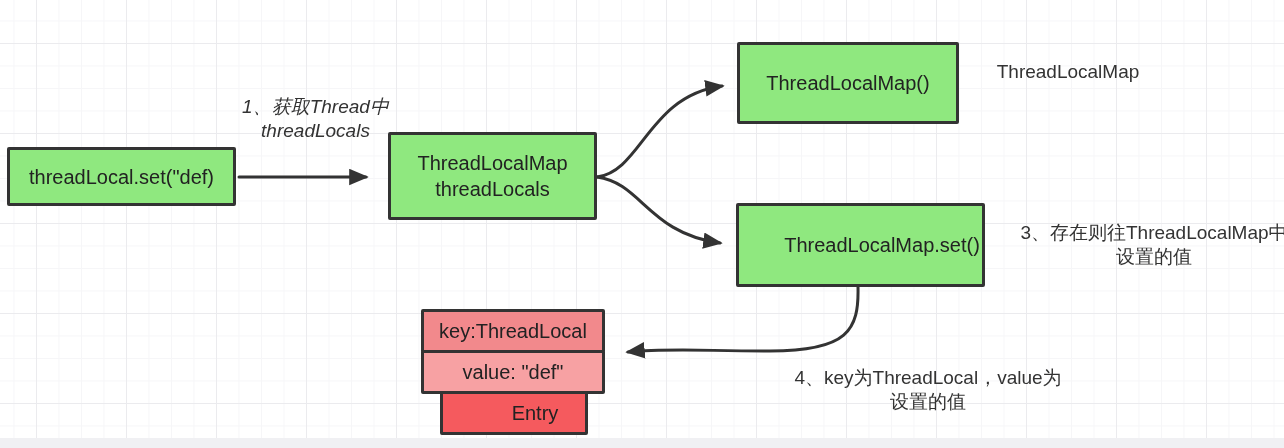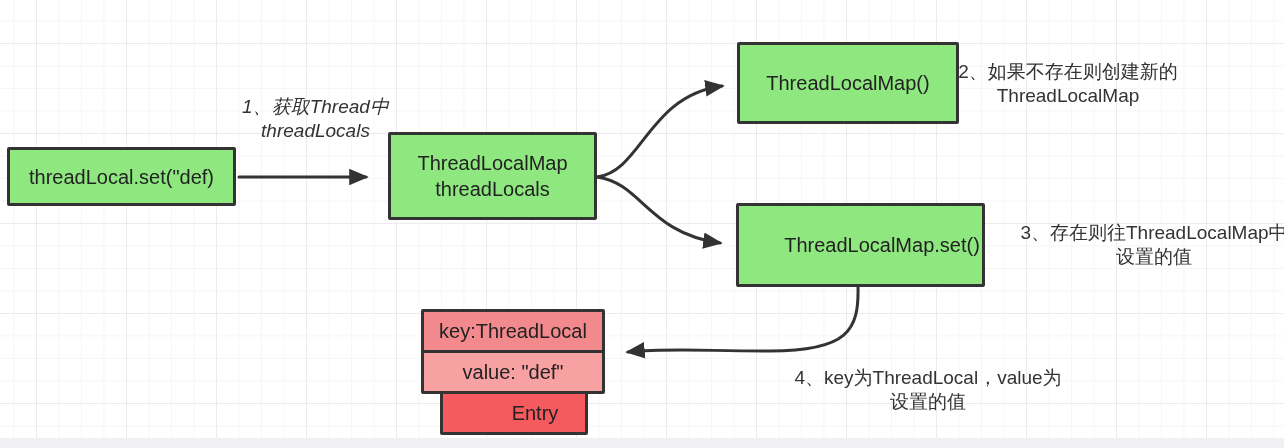--- a/index.html
+++ b/index.html
@@ -122,21 +122,20 @@
   <div class="node pink-light" id="node-entry-value">
     <span>value: "def"</span>
   </div>
 
   <div class="note" id="note-1">
     <div>1、获取Thread中</div>
     <div>threadLocals</div>
   </div>
 
   <div class="note" id="note-2">
-    <div>2、如果不存在则创建新的</div>
     <div>ThreadLocalMap</div>
   </div>
 
   <div class="note" id="note-3">
     <div>3、存在则往ThreadLocalMap中</div>
     <div>设置的值</div>
   </div>
 
   <div class="note" id="note-4">
     <div>4、key为ThreadLocal，value为</div>

